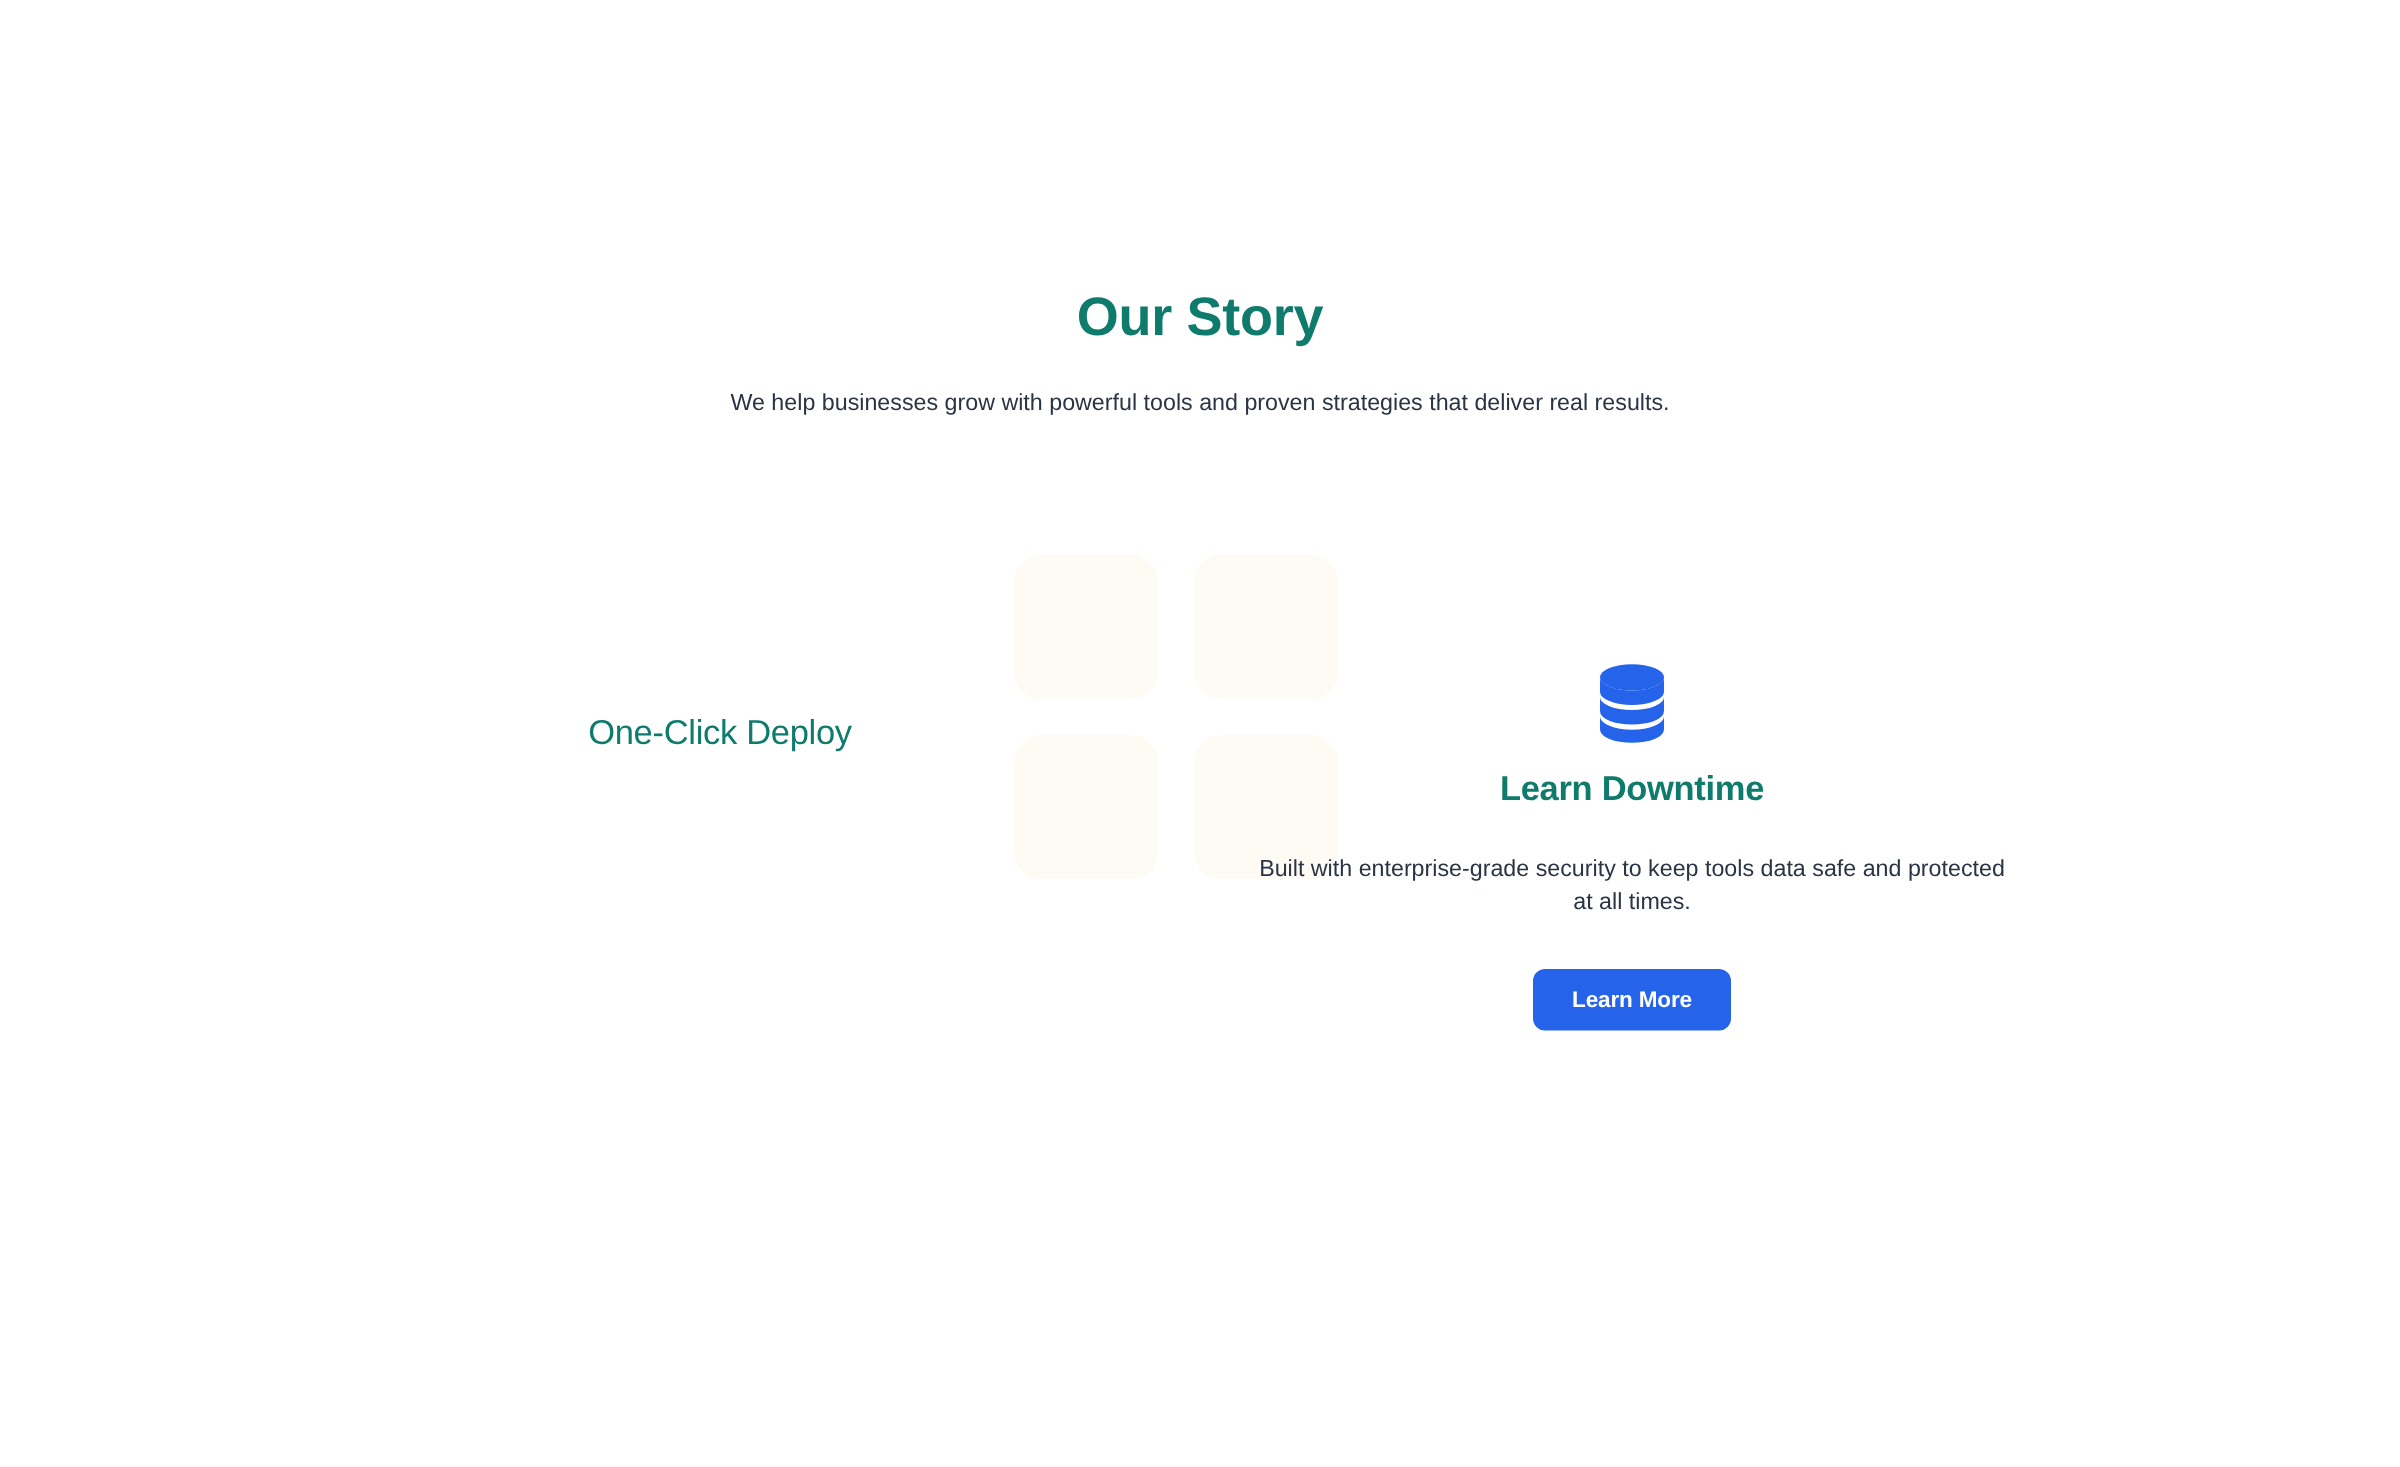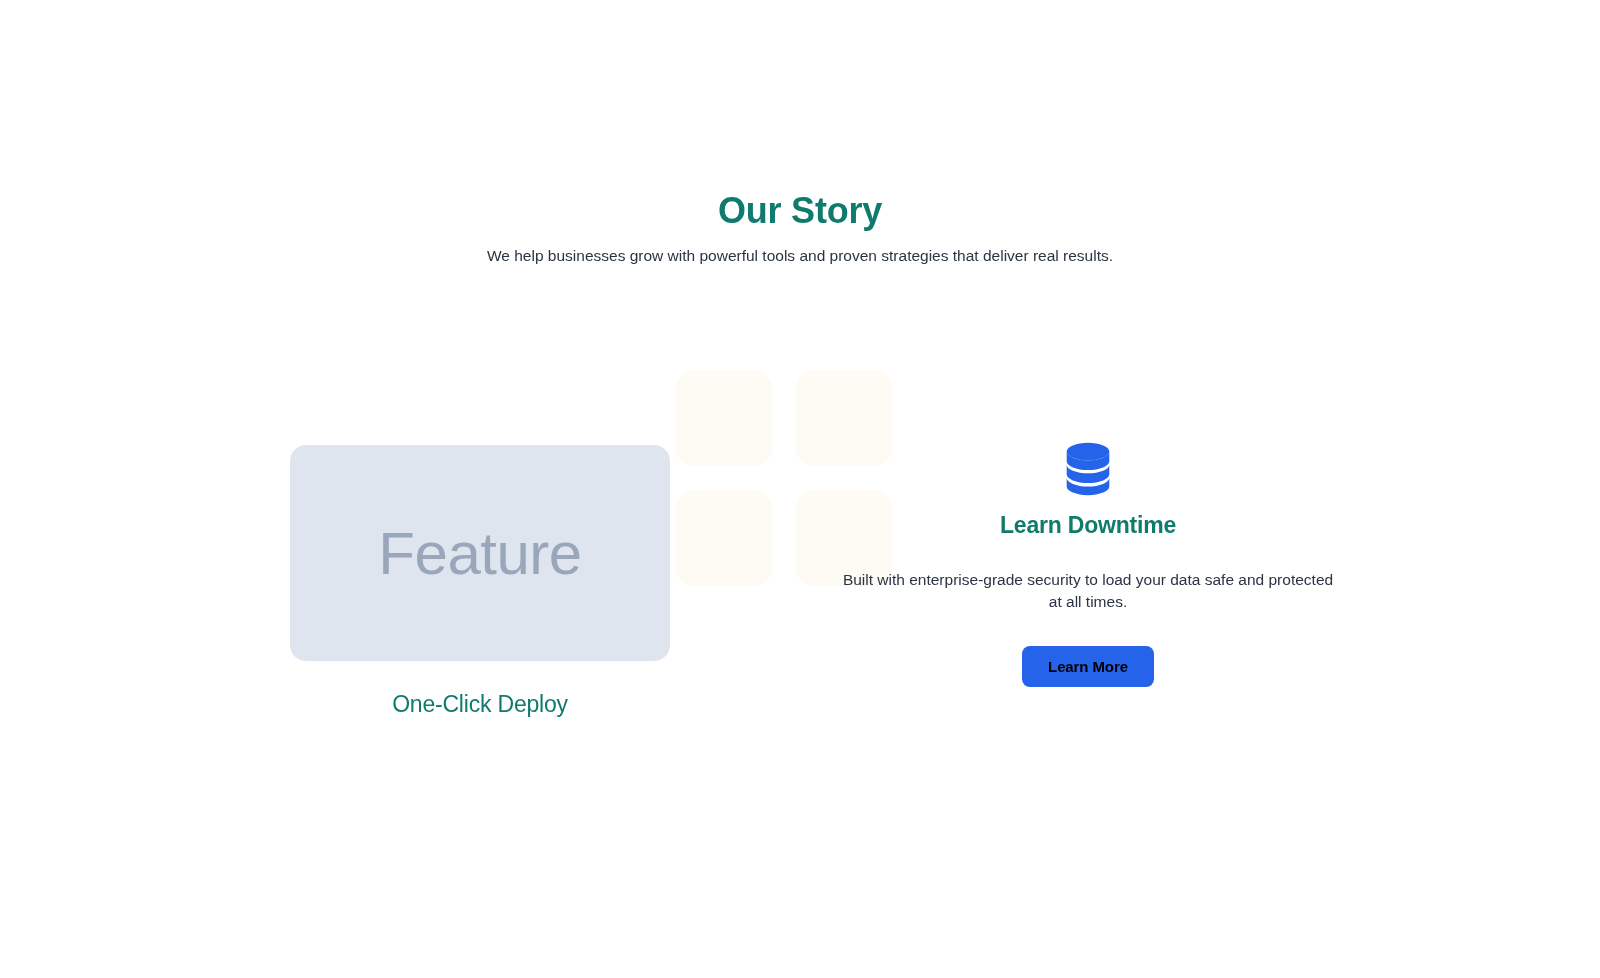--- a/index.html
+++ b/index.html
@@ -30,21 +30,21 @@
 
   .section-title {
     font-size: 36px;
     font-weight: 700;
     color: #0f7b6c;
     letter-spacing: -0.2px;
     line-height: 1.15;
   }
 
   .section-subtitle {
-    margin-top: 14px;
+    margin-top: 27px;
     font-size: 15.5px;
     font-weight: 400;
     color: #2b3445;
     line-height: 1.45;
   }
 
   
   .deco-grid {
     position: absolute;
     left: 676px;
@@ -150,21 +150,21 @@
   }
 
   .learn-more-btn {
     margin-top: 33px;
     display: inline-flex;
     align-items: center;
     justify-content: center;
     height: 41px;
     padding: 0 26px;
     background: #2563eb;
-    color: #000000;
+    color: #ffffff;
     border: none;
     border-radius: 8px;
     font-family: "Liberation Sans", sans-serif;
     font-size: 15px;
     font-weight: 700;
     cursor: pointer;
     letter-spacing: -0.1px;
   }
 </style>
 </head>
@@ -178,35 +178,32 @@
   </div>
 
   <div class="deco-grid">
     <div class="deco-square"></div>
     <div class="deco-square"></div>
     <div class="deco-square"></div>
     <div class="deco-square"></div>
   </div>
 
   <div class="feature-col">
-    <div class="feature-media">
-      <span class="feature-media-label">Feature</span>
-    </div>
     <h2 class="feature-title">One-Click Deploy</h2>
   </div>
 
   <div class="icon-col">
     <span class="db-icon-wrap">
       <svg class="db-icon" viewBox="0 0 64 64" xmlns="http://www.w3.org/2000/svg" aria-hidden="true">
         <g fill="#2563eb">
           <ellipse cx="32" cy="14" rx="22" ry="9"></ellipse>
           <path d="M10 14 v10 a22 9 0 0 0 44 0 v-10 a22 9 0 0 1 -44 0 z"></path>
           <path d="M10 27.5 v10 a22 9 0 0 0 44 0 v-10 a22 9 0 0 1 -44 0 z"></path>
           <path d="M10 41 v9 a22 9 0 0 0 44 0 v-9 a22 9 0 0 1 -44 0 z"></path>
         </g>
       </svg>
     </span>
     <h2 class="icon-title">Learn Downtime</h2>
-    <p class="icon-desc">Built with enterprise-grade security to load your data safe and protected at all times.</p>
+    <p class="icon-desc">Built with enterprise-grade security to keep tools data safe and protected at all times.</p>
     <button class="learn-more-btn">Learn More</button>
   </div>
 
 </div>
 
 </body></html>

